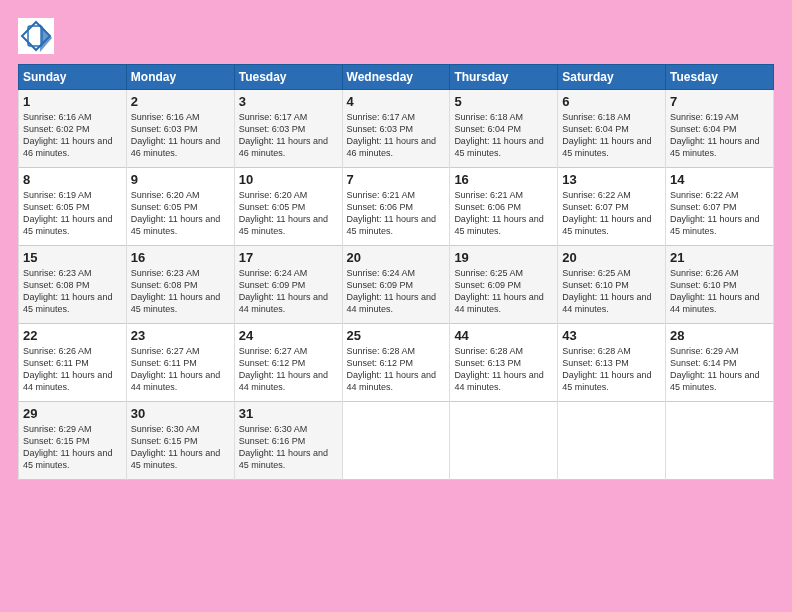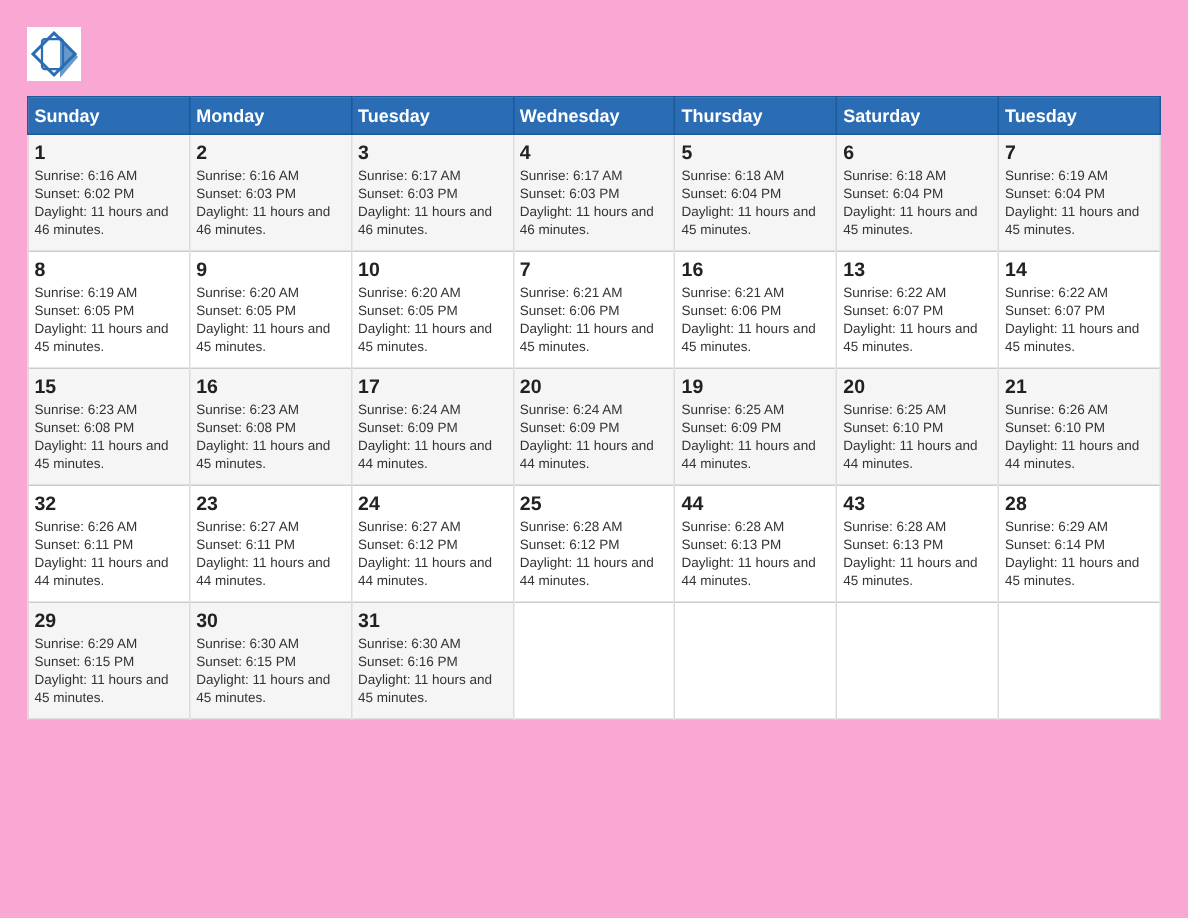--- a/index.html
+++ b/index.html
@@ -312,21 +312,21 @@
           <span class="day-num">21</span>
           <div class="cell-text">
             Sunrise: 6:26 AM<br>
             Sunset: 6:10 PM<br>
             Daylight: 11 hours and 44 minutes.
           </div>
         </td>
         </tr>
         <tr>
           <td>
-          <span class="day-num">32</span>
+          <span class="day-num">22</span>
           <div class="cell-text">
             Sunrise: 6:26 AM<br>
             Sunset: 6:11 PM<br>
             Daylight: 11 hours and 44 minutes.
           </div>
         </td>
           <td>
           <span class="day-num">23</span>
           <div class="cell-text">
             Sunrise: 6:27 AM<br>

